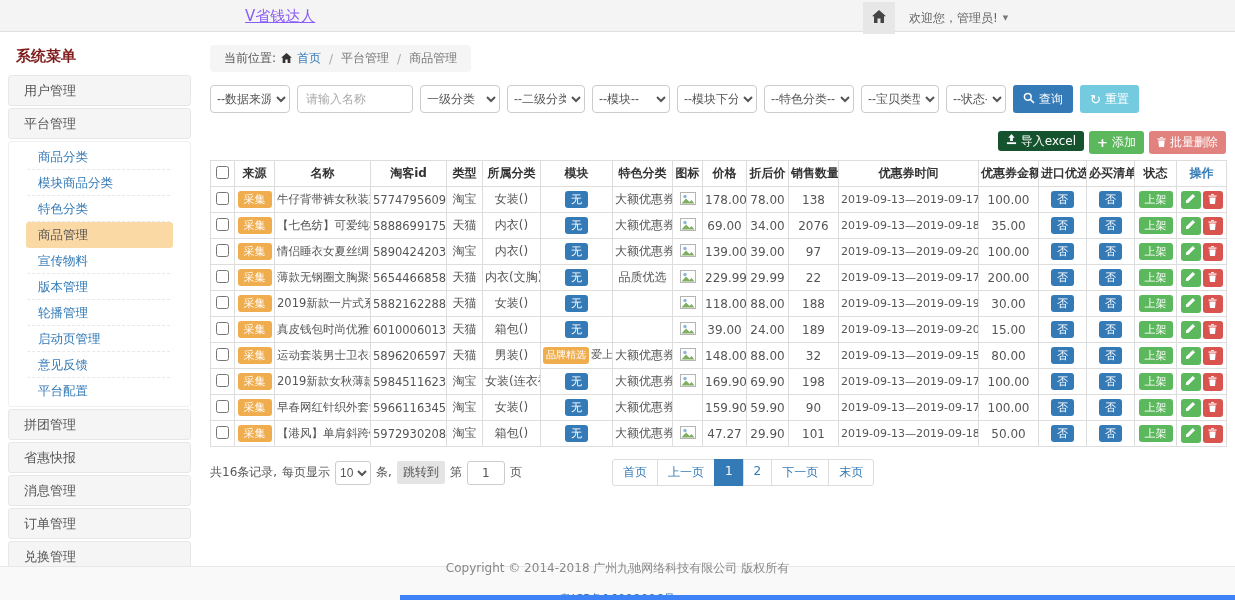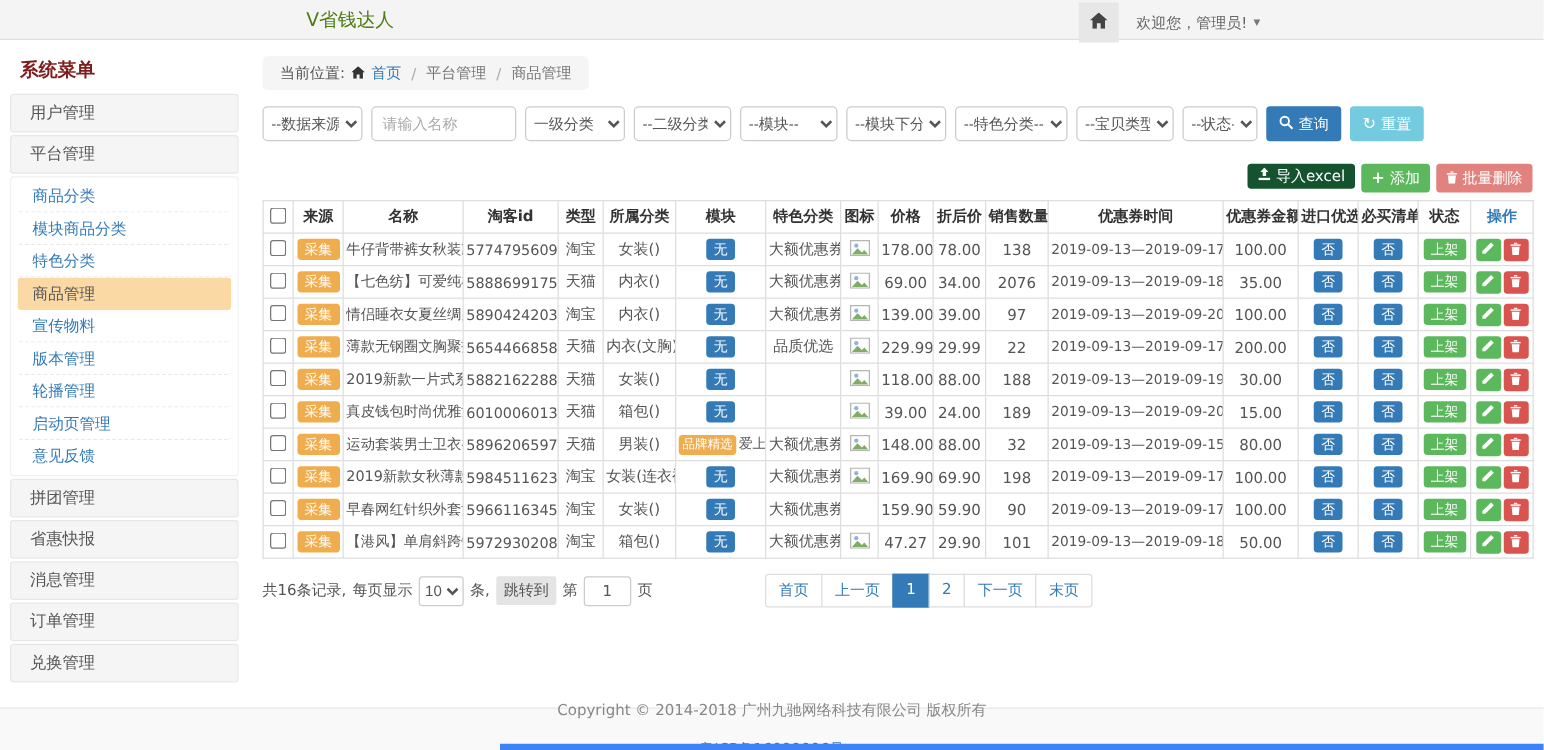--- a/index.html
+++ b/index.html
@@ -4,30 +4,30 @@
 <style>
   * { margin:0; padding:0; box-sizing:border-box; }
   html,body { overflow:hidden; }
   body {
     width:1235px; height:600px; position:relative;
     font-family:"DejaVu Sans","Liberation Sans",sans-serif;
     font-size:12px; color:#555; background:#fff;
   }
   
   .header { position:absolute; top:0; left:0; right:0; height:32px; background:#f4f4f4; border-bottom:1px solid #e0e0e0; z-index:4; }
-  .header-title { position:absolute; left:245px; top:7px; font-size:15px; color:#4d7c0f; }
+  .header-title { position:absolute; left:245px; top:7px; font-size:15px; color:#8b5cf6;text-decoration:underline; }
   .header-right { position:absolute; left:863px; top:0; height:36px; display:flex; align-items:center; }
   .home-box { width:32px; height:32px; background:#e7e7e7; display:flex; align-items:center; justify-content:center; cursor:pointer; }
   .welcome { margin-left:14px; color:#666; cursor:pointer; display:flex; align-items:center; gap:5px; }
   .caret { font-size:7px; color:#777; }
   
   .sidebar { position:absolute; left:8px; top:40px; width:183px; bottom:34px; overflow:hidden; }
   .sidebar-heading { color:#7f1d1d; font-weight:bold; font-size:15px; padding:7px 8px 9px; }
   .menu-group { background:#f5f5f5; border:1px solid #e7e7e7; border-radius:3px; height:31px; line-height:29px; padding:0 15px; margin-bottom:2px; color:#555; font-size:13px; cursor:pointer; }
-  .submenu { background:#fff; border:1px solid #f0f0f0; border-radius:3px; margin-bottom:2px; padding:2px 5px; }
+  .submenu { background:#fff; border:1px solid #f0f0f0; border-radius:3px; margin-bottom:2px; padding:2px 17px; }
   .submenu-item { height:26px; line-height:25px; padding:0 12px; color:#337ab7; font-size:12.5px; border-bottom:1px dashed #e8e8e8; cursor:pointer; border-radius:3px; }
   .submenu-item:last-child { border-bottom:none; }
   .submenu-item.active { background:#fbd9a5; color:#555; border-bottom-color:transparent; }
   
   .main { position:absolute; left:210px; top:40px; width:1016px; }
   .breadcrumb { display:inline-flex; align-items:center; gap:5px; background:#f5f5f5; border-radius:4px; padding:5px 14px; margin-top:5px; color:#555; }
   .breadcrumb .sep { color:#aaa; padding:0 3px; }
   .breadcrumb .crumb { color:#777; }
   .breadcrumb .home-link { color:#337ab7; cursor:pointer; }
   
@@ -104,20 +104,21 @@
       <div class="submenu">
         <div class="submenu-item">商品分类</div>
         <div class="submenu-item">模块商品分类</div>
         <div class="submenu-item">特色分类</div>
         <div class="submenu-item active">商品管理</div>
         <div class="submenu-item">宣传物料</div>
         <div class="submenu-item">版本管理</div>
         <div class="submenu-item">轮播管理</div>
         <div class="submenu-item">启动页管理</div>
         <div class="submenu-item">意见反馈</div>
+        <div class="submenu-item">平台配置</div>
       </div>
       <div class="menu-group">拼团管理</div>
       <div class="menu-group">省惠快报</div>
       <div class="menu-group">消息管理</div>
       <div class="menu-group">订单管理</div>
       <div class="menu-group">兑换管理</div>
     </div>
 </div>
 
 <div class="main">

